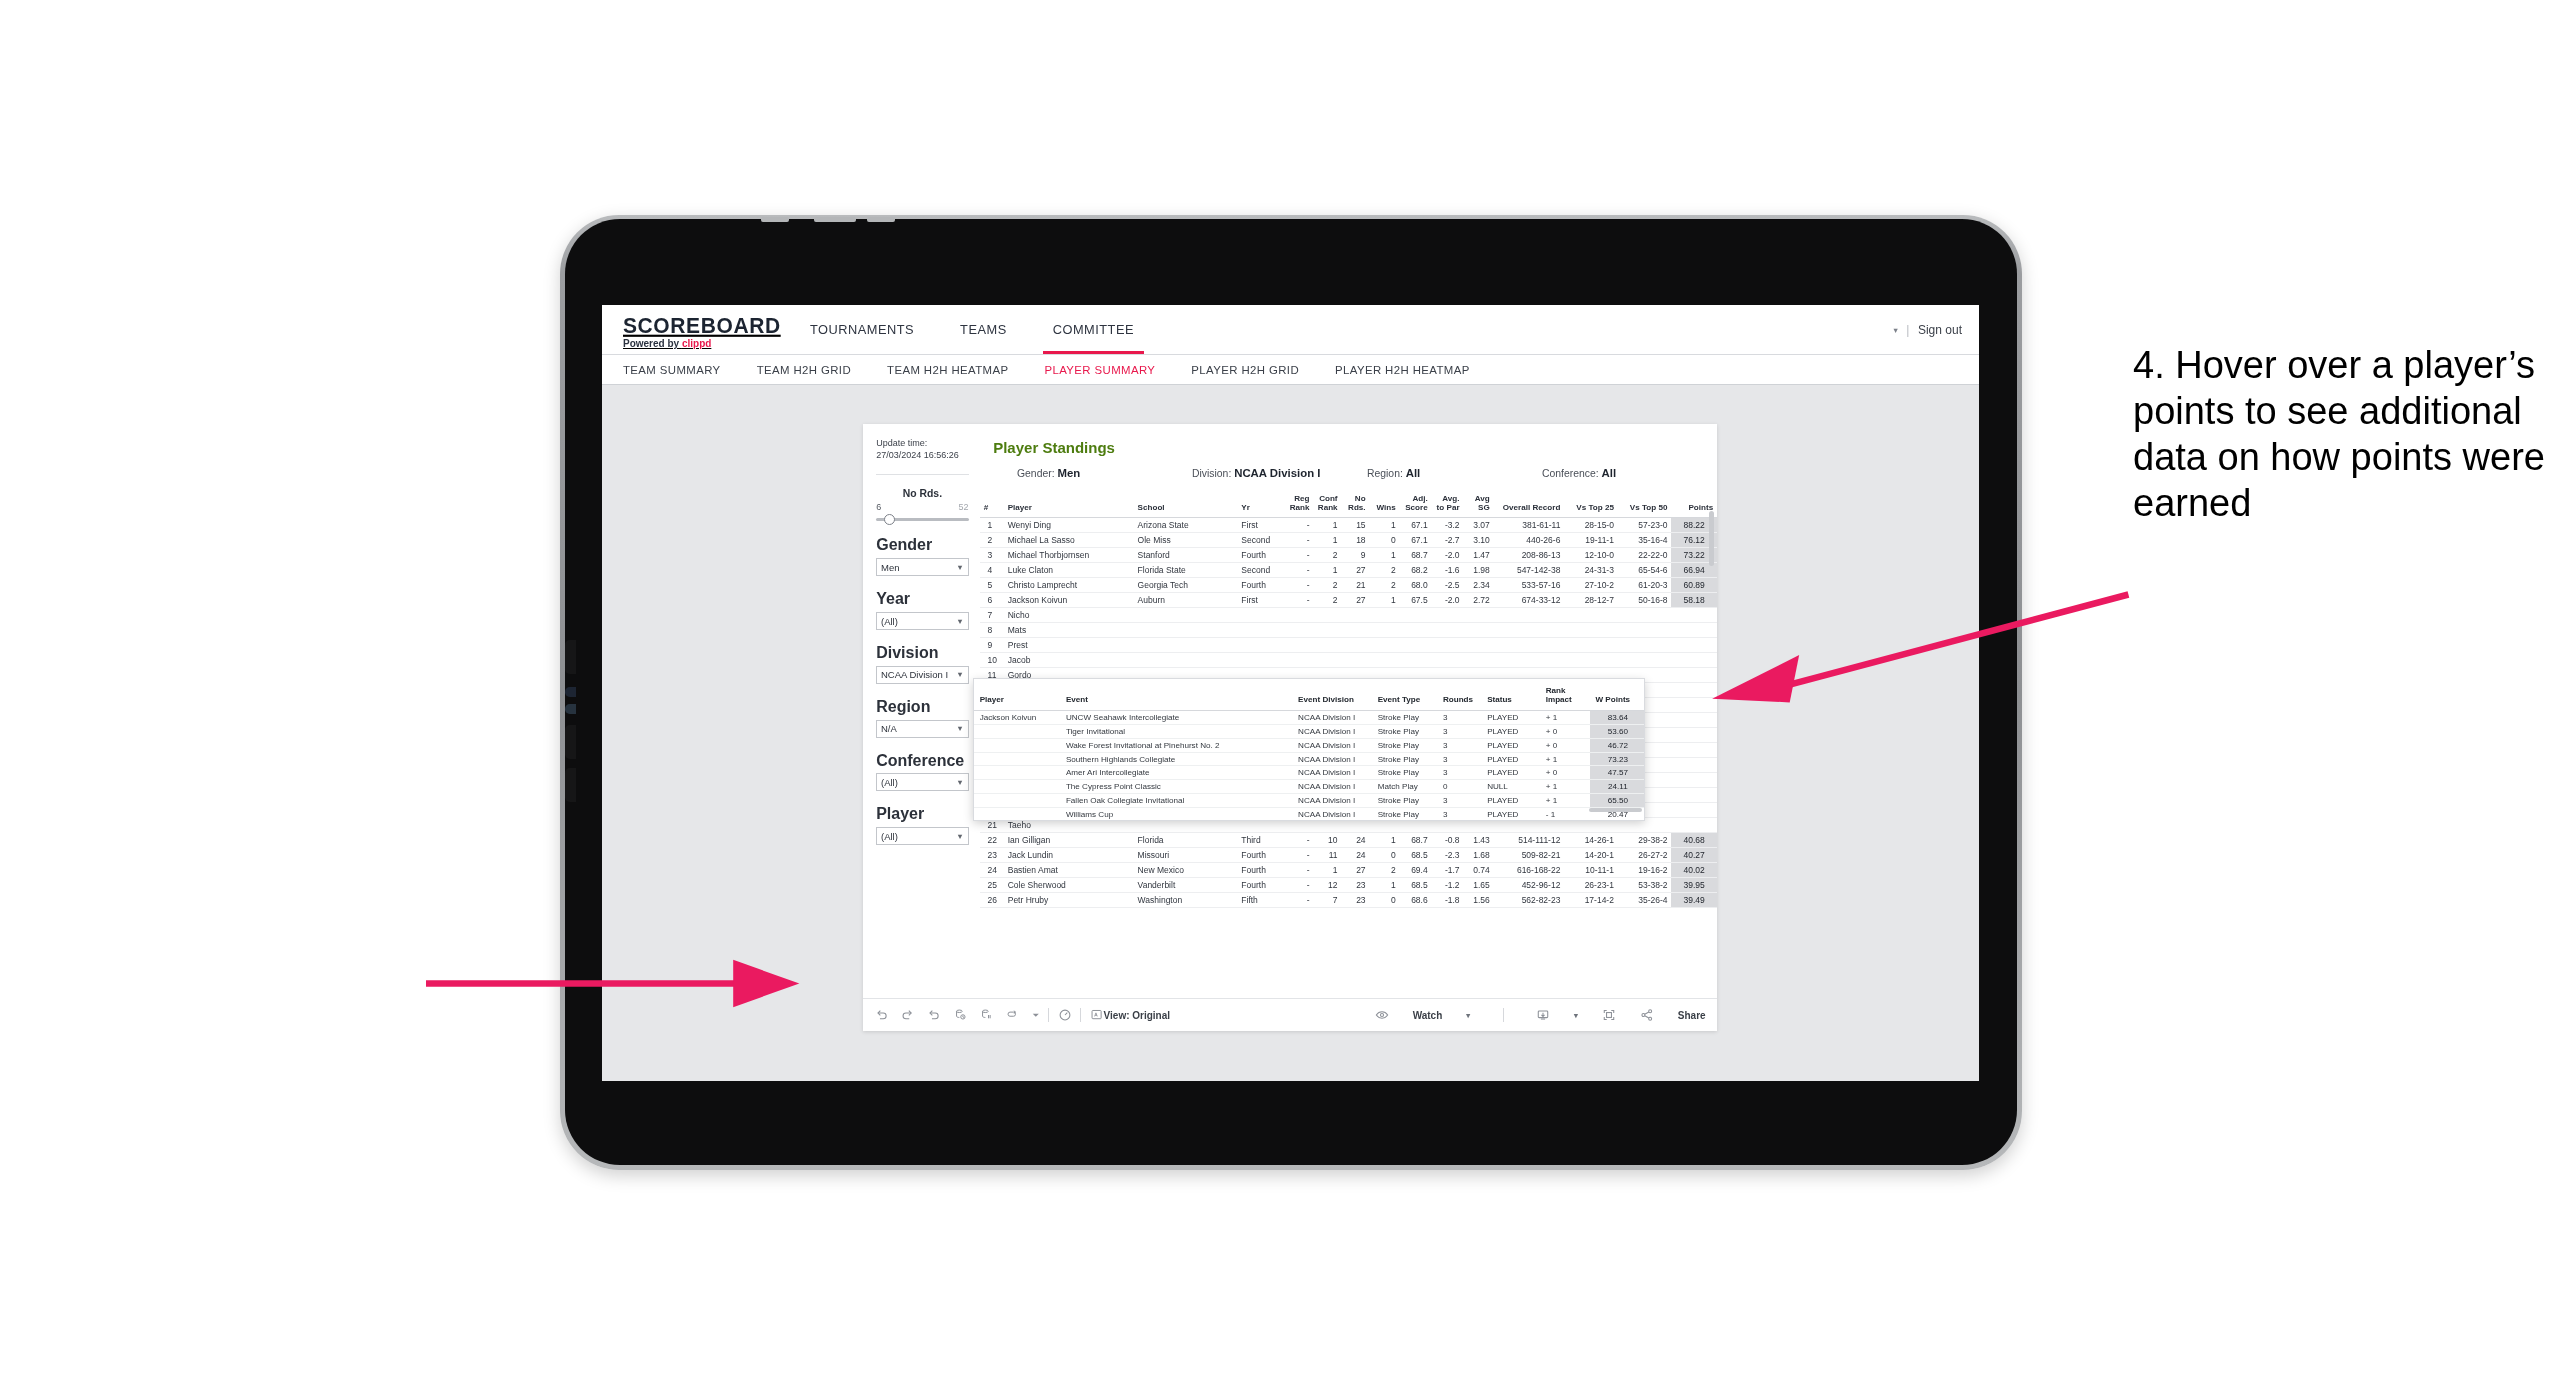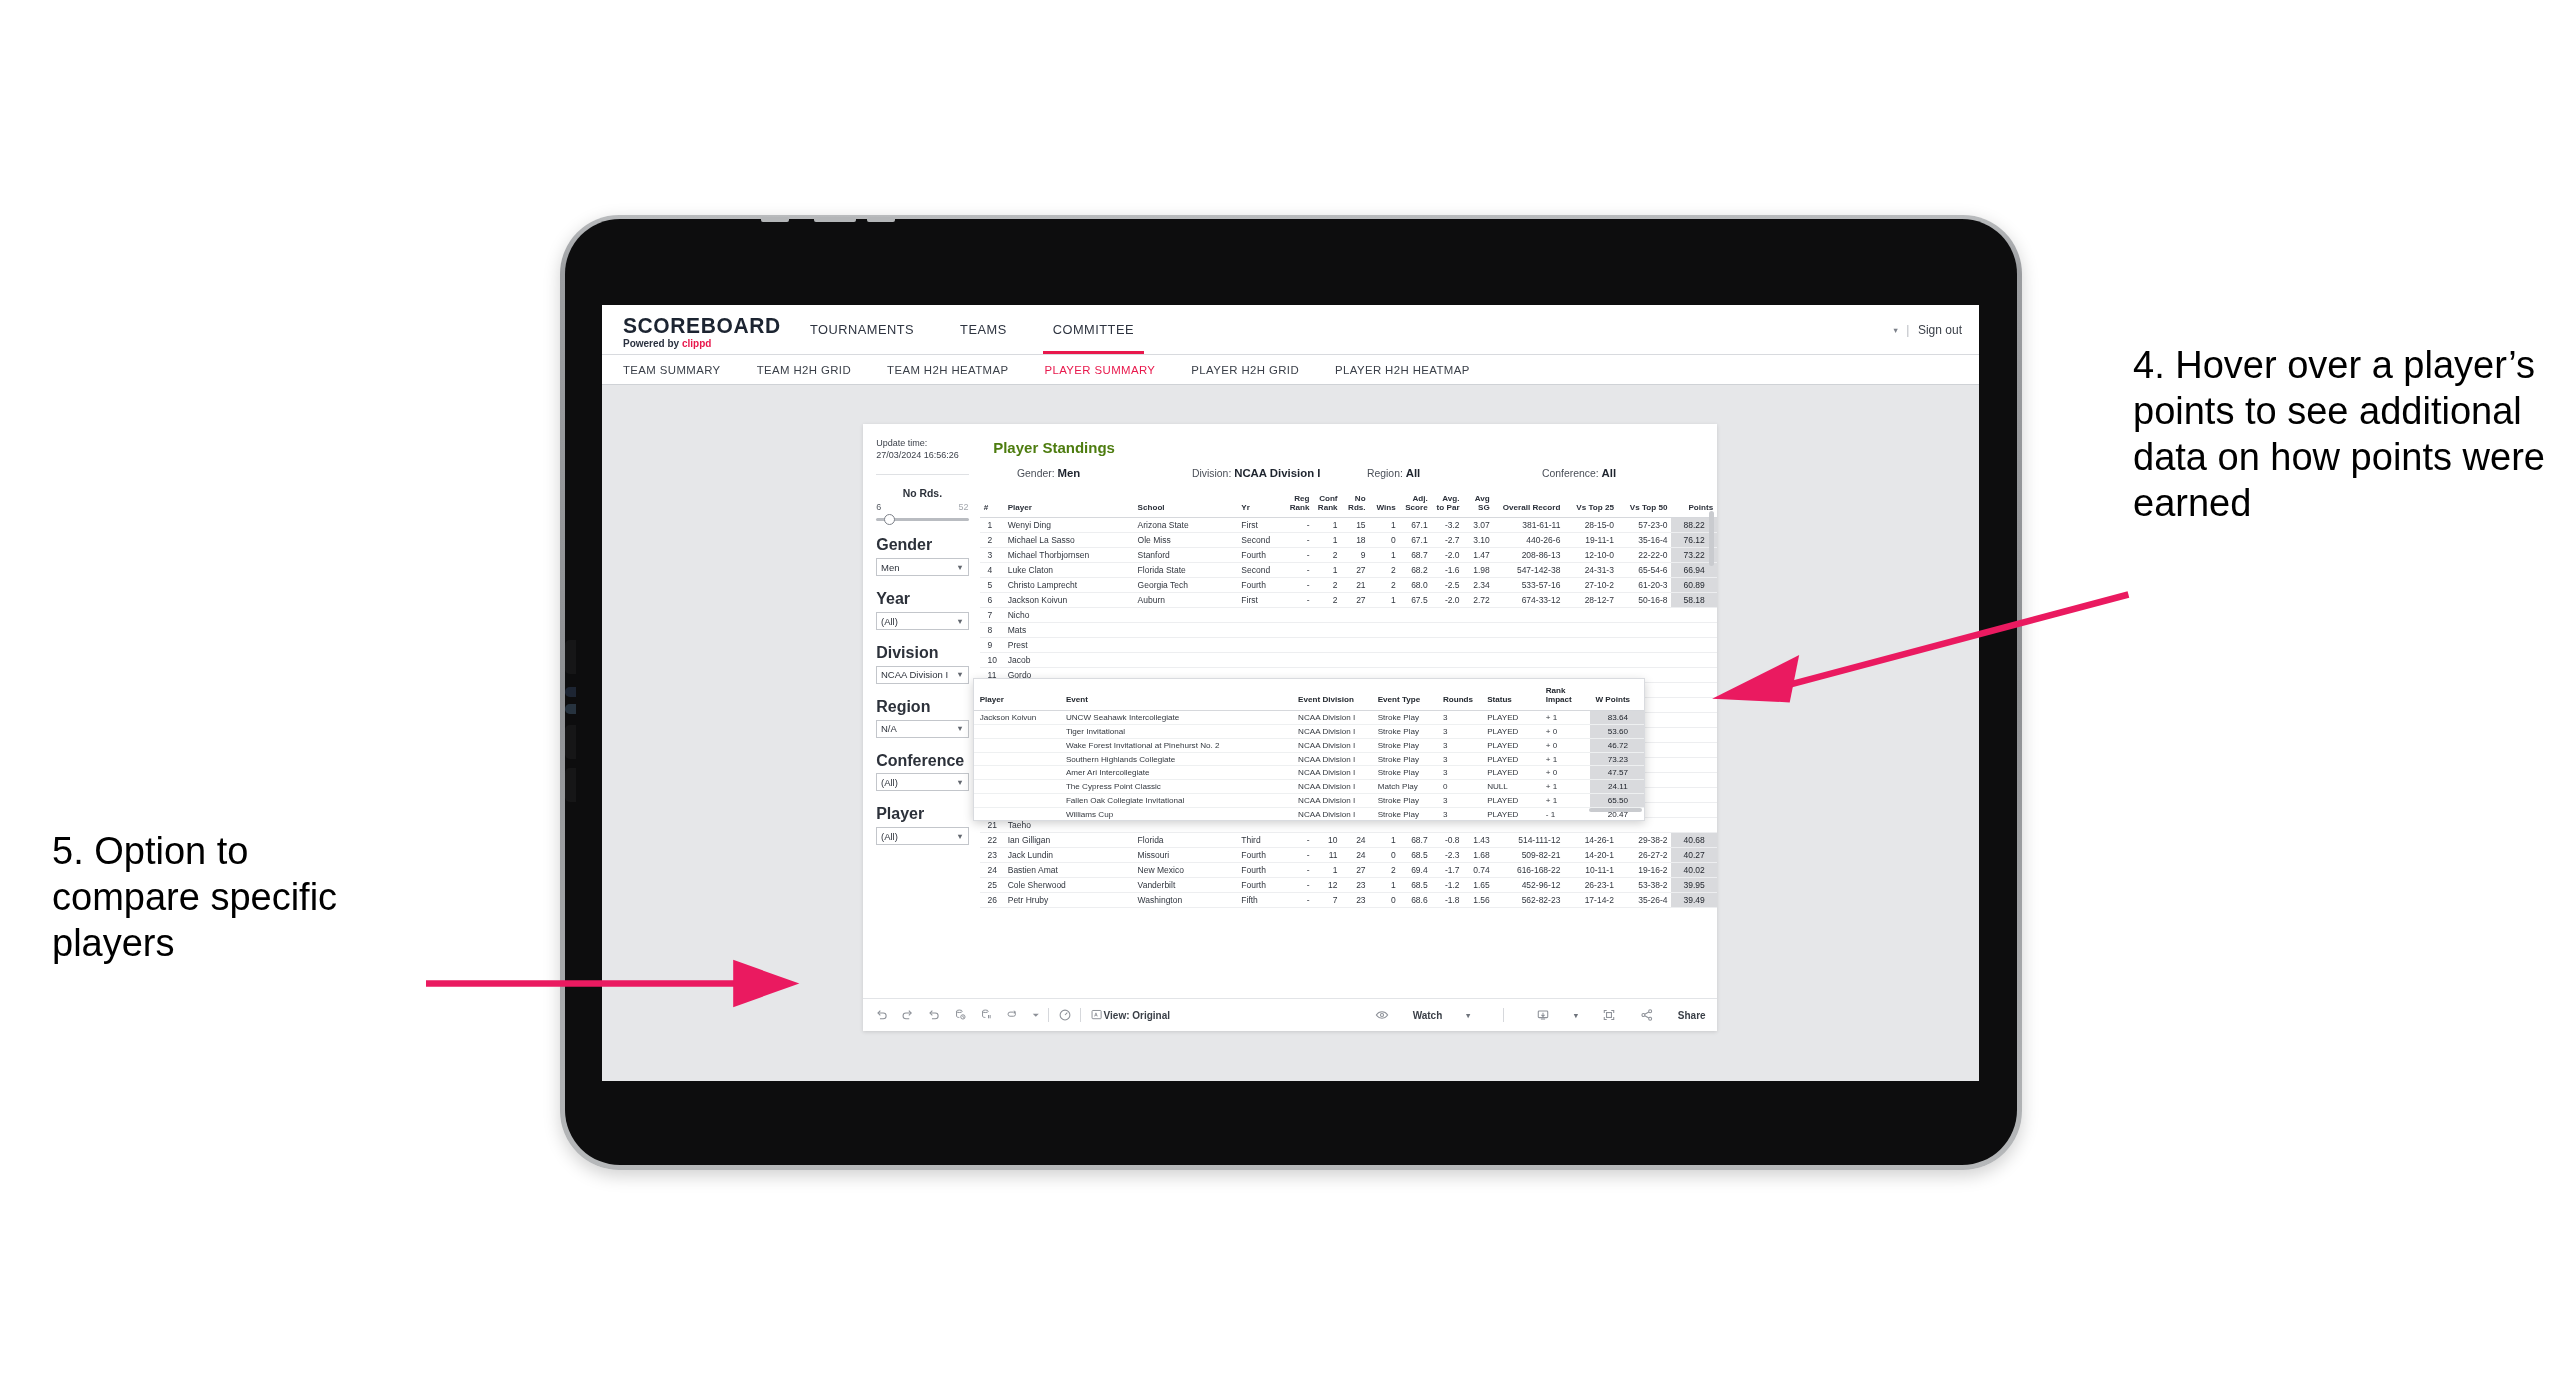--- a/index.html
+++ b/index.html
@@ -42,21 +42,21 @@
     width: 1377px; height: 776px;
     background: #e6e7e9;
     overflow: hidden;
   }
 
   
   .app-header {
     position:absolute; left:0; top:0; width:1377px; height:49px;
     background:#ffffff;
   }
-  .brand { position:absolute; left:21px; top:6.6px; width:147px; }
+  .brand { position:absolute; left:21px; top:6.6px; width:147px;text-decoration:underline; }
   .brand-title {
     font-family:"Liberation Sans", sans-serif;
     font-weight:900; font-size:21px; letter-spacing:0.6px;
     color:#1c2431; line-height:23px;
     transform: scaleY(1.08); transform-origin: left top;
   }
   .brand-sub { font-size:10px; color:#2b3240; margin-top:3.8px; font-weight:600;}
   .brand-sub .clippd { color:#e8184c; font-weight:700; }
 
   .top-nav { position:absolute; left:185px; top:0; height:49px; display:flex; align-items:center; gap:0; }
@@ -990,21 +990,20 @@
             </div>
             <span class="tb-txt">Share</span>
           </div>
         </div>
 
       </div>
     </div>
   </div>
 
   <div class="anno anno-right">4. Hover over a player’s points to see additional data on how points were earned</div>
-  <div class="anno anno-left">5. Option to compare specific players</div>
 
   <svg class="arrow-svg" style="left:1712px; top:587px; width:426px; height:123px;" viewBox="0 0 450 130">
     <line x1="440" y1="8" x2="75" y2="105" stroke="#ea1a60" stroke-width="7"></line>
     <polygon points="0,118 92,72 82,122" fill="#ea1a60"></polygon>
   </svg>
 
   <svg class="arrow-svg" style="left:426px; top:955px; width:397px; height:57px;" viewBox="0 0 420 60">
     <line x1="0" y1="30" x2="330" y2="30" stroke="#ea1a60" stroke-width="7"></line>
     <polygon points="395,30 325,5 325,55" fill="#ea1a60"></polygon>
   </svg>

